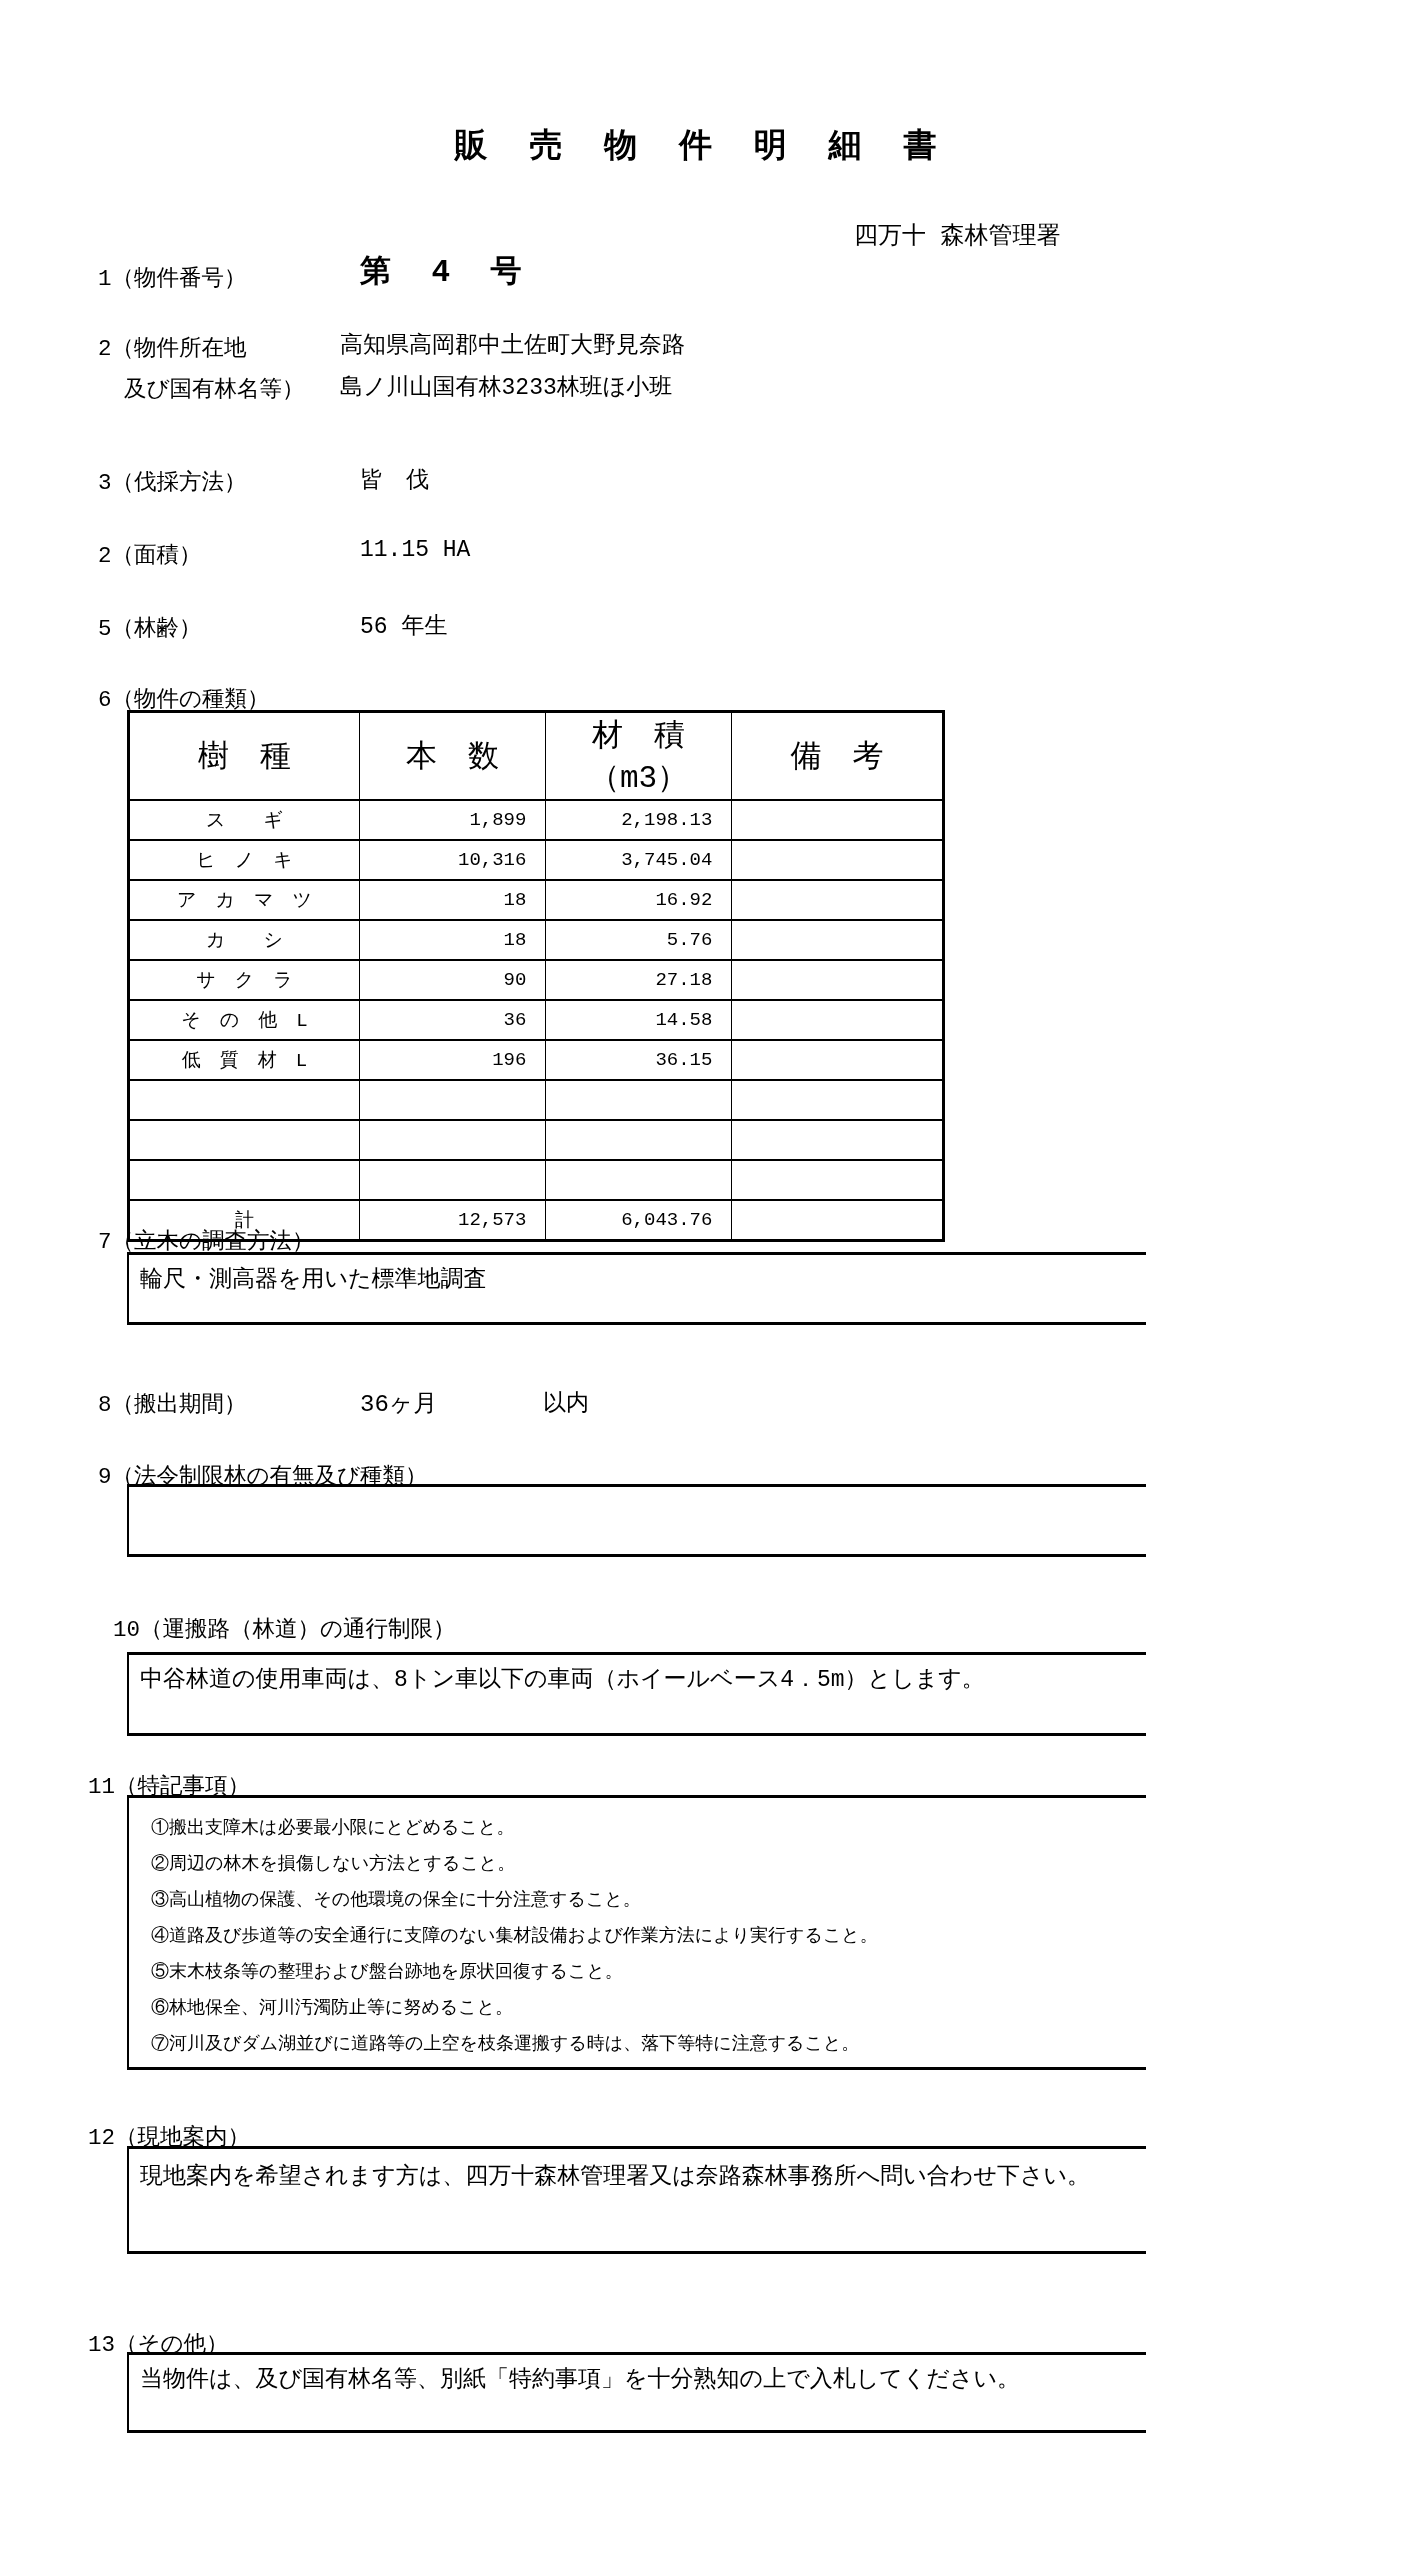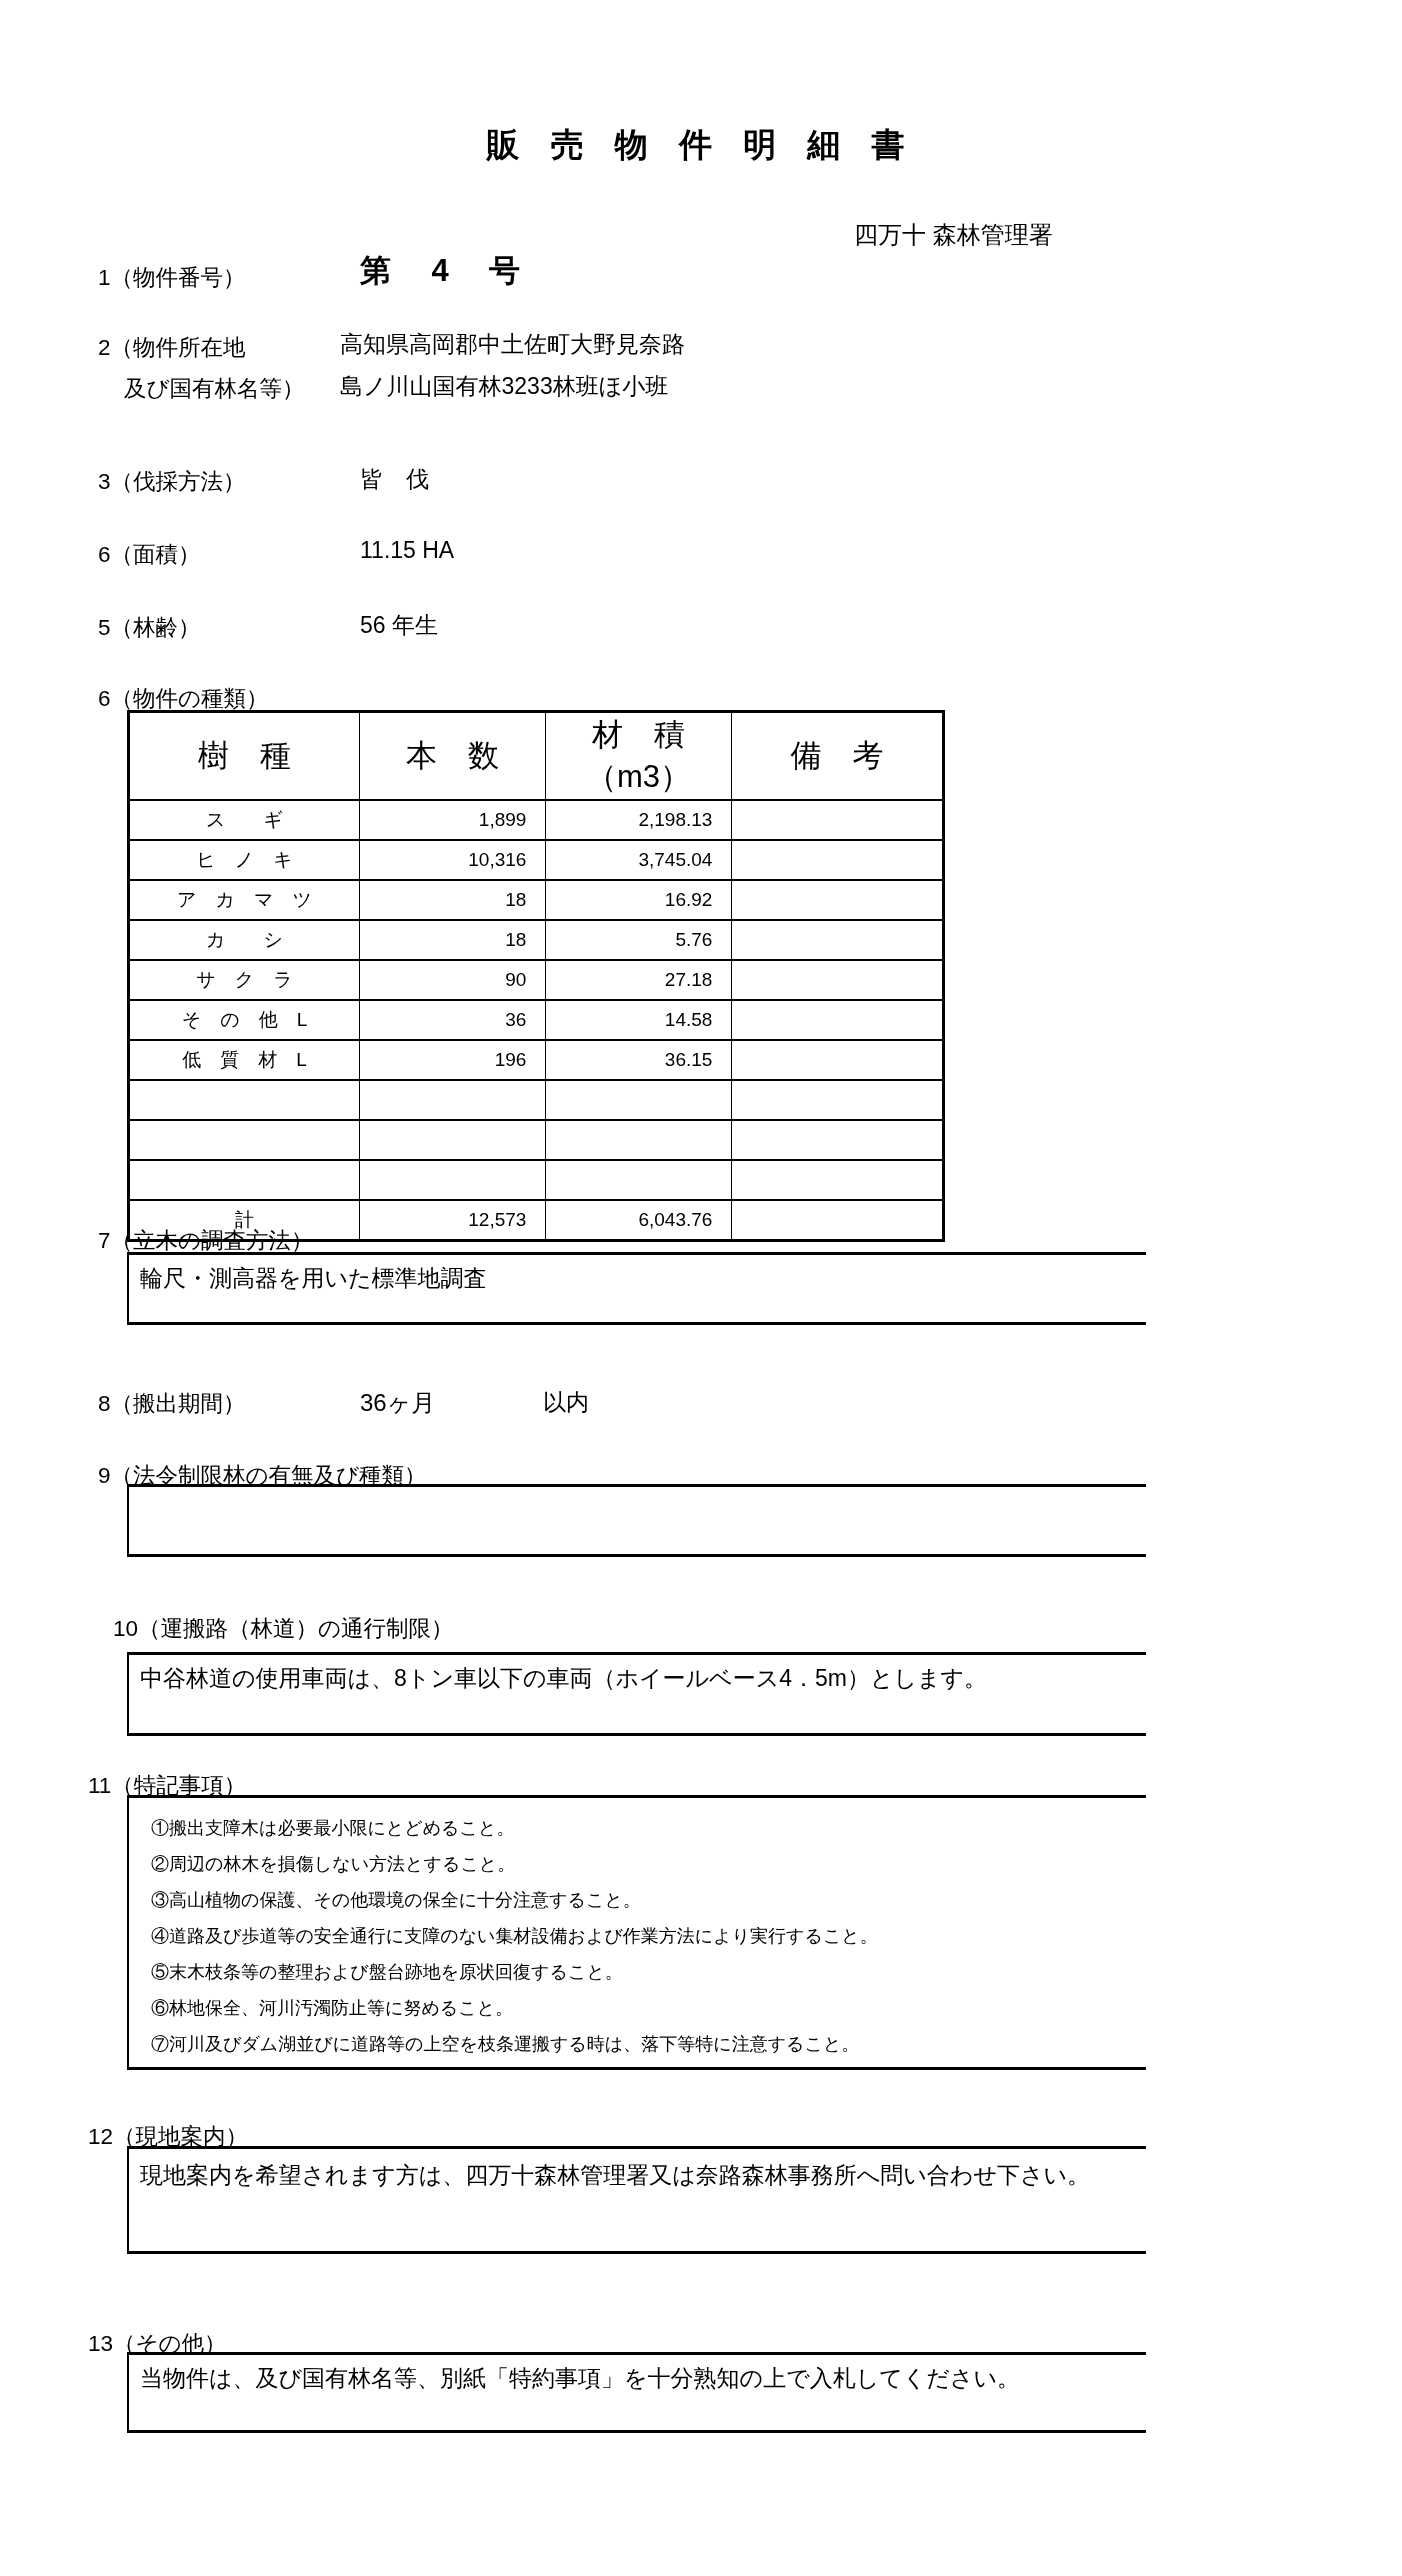--- a/index.html
+++ b/index.html
@@ -1,20 +1,20 @@
 <!DOCTYPE html>
 <html lang="ja" style="font-size:12.4px"><head>
 <meta charset="utf-8">
 <style>
   html,body{margin:0;padding:0;background:#ffffff;}
   .page{
     position:relative;
     width:1146px;height:2576px;
     background:#ffffff;color:#000;
-    font-family:Liberation Sans, sans-serif;
+    font-family:Liberation Mono, monospace;
     overflow:hidden;
   }
   .abs{position:absolute;white-space:nowrap;}
   .doc-title{
     left:0;top:123px;width:1402px;
     text-align:center;font-size:33px;font-weight:bold;letter-spacing:11px;
   }
   .office{left:854px;top:219px;font-size:24px;}
   .label{font-size:22.5px;}
   .value{font-size:23px;}
@@ -57,21 +57,21 @@
   <div class="abs big-value" style="left:360px;top:250px;">第　4　号</div>
 
   <div class="abs label" style="left:98px;top:332px;">2（物件所在地</div>
   <div class="abs label" style="left:124px;top:373px;">及び国有林名等）</div>
   <div class="abs value" style="left:340px;top:329px;">高知県高岡郡中土佐町大野見奈路</div>
   <div class="abs value" style="left:340px;top:371px;">島ノ川山国有林3233林班ほ小班</div>
 
   <div class="abs label" style="left:98px;top:466px;">3（伐採方法）</div>
   <div class="abs value" style="left:360px;top:464px;">皆　伐</div>
 
-  <div class="abs label" style="left:98px;top:539px;">6（面積）</div>
+  <div class="abs label" style="left:98px;top:539px;">2（面積）</div>
   <div class="abs value" style="left:360px;top:537px;">11.15 HA</div>
 
   <div class="abs label" style="left:98px;top:612px;">5（林齢）</div>
   <div class="abs value" style="left:360px;top:610px;">56 年生</div>
 
   <div class="abs label" style="left:98px;top:683px;">6（物件の種類）</div>
 
   <table class="spec-table">
     <colgroup>
         <col style="width:231px">

